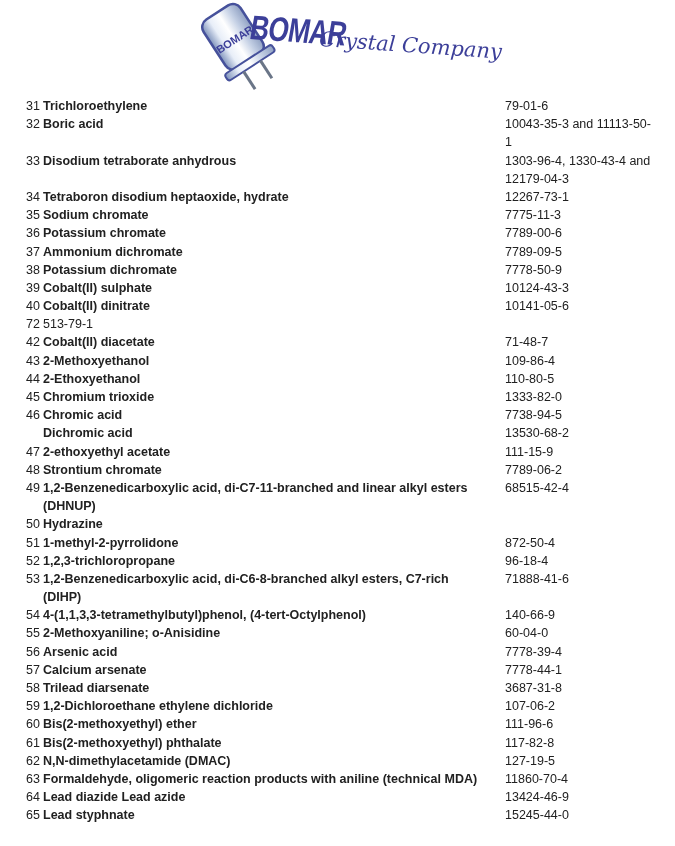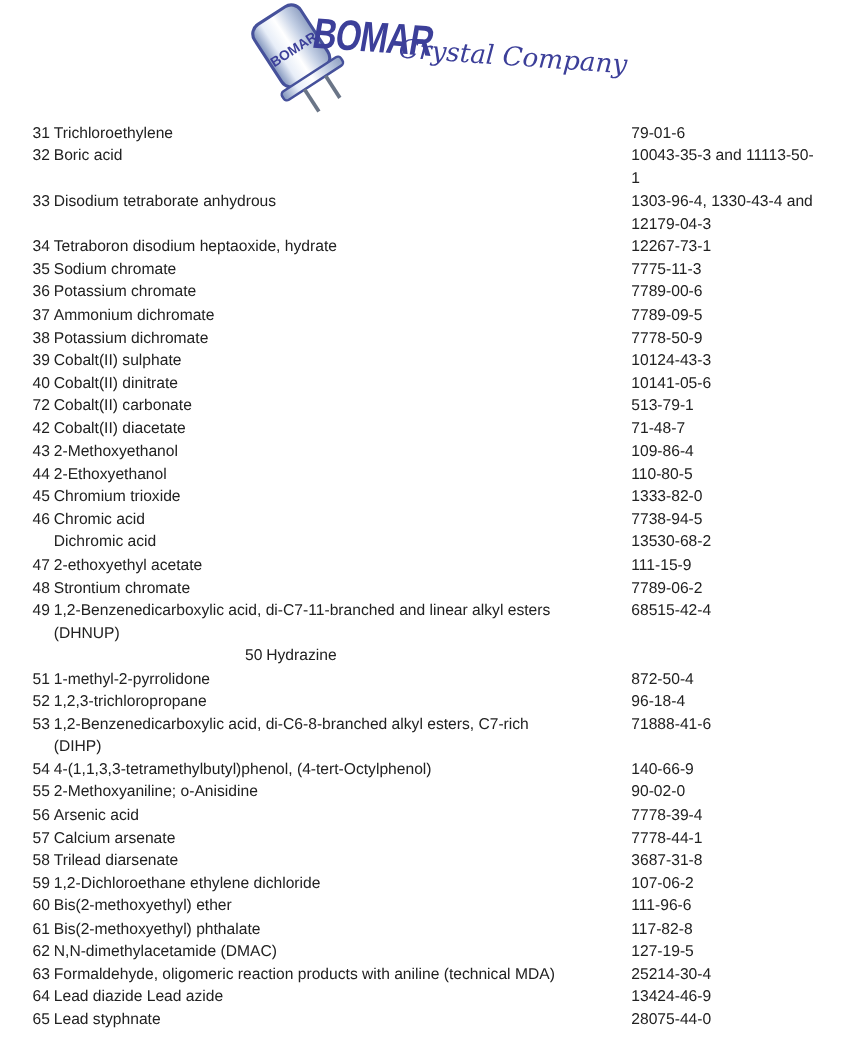--- a/index.html
+++ b/index.html
@@ -24,23 +24,23 @@
   }
   .script {
     position:absolute; left:320px; top:27px;
     font-family:"DejaVu Serif", serif; font-style:italic;
     font-size:21px; color:#3c3f99;
     transform: rotate(4deg);
     transform-origin:left top;
     white-space:nowrap;
   }
   .table { position:absolute; left:0; top:97px; width:675px; }
-  .row { display:flex; align-items:flex-start;justify-content:flex-end; }
+  .row { display:flex; align-items:flex-start; }
   .col-num  { width:17px;  margin-left:26px; }
-  .col-name { width:462px; }
+  .col-name { width:462px;font-weight:bold; }
   .col-cas  { width:170px; }
   .line {
     height:18.2px; line-height:18.2px;
     font-size:12.5px;
     white-space:nowrap;
   }
 </style>
 </head>
 <body>
 
@@ -179,23 +179,20 @@
           <div class="line">Cobalt(II) dinitrate</div>
         </div>
         <div class="col-cas">
           <div class="line">10141-05-6</div>
         </div>
       </div>
       <div class="row">
         <div class="col-num">
           <div class="line">72</div>
         </div>
-        <div class="col-name">
-          <div class="line">Cobalt(II) carbonate</div>
-        </div>
         <div class="col-cas">
           <div class="line">513-79-1</div>
         </div>
       </div>
       <div class="row">
         <div class="col-num">
           <div class="line">42</div>
         </div>
         <div class="col-name">
           <div class="line">Cobalt(II) diacetate</div>
@@ -347,21 +344,21 @@
         </div>
       </div>
       <div class="row">
         <div class="col-num">
           <div class="line">55</div>
         </div>
         <div class="col-name">
           <div class="line">2-Methoxyaniline; o-Anisidine</div>
         </div>
         <div class="col-cas">
-          <div class="line">90-02-0</div>
+          <div class="line">60-04-0</div>
         </div>
       </div>
       <div class="row">
         <div class="col-num">
           <div class="line">56</div>
         </div>
         <div class="col-name">
           <div class="line">Arsenic acid</div>
         </div>
         <div class="col-cas">
@@ -435,21 +432,21 @@
         </div>
       </div>
       <div class="row">
         <div class="col-num">
           <div class="line">63</div>
         </div>
         <div class="col-name">
           <div class="line">Formaldehyde, oligomeric reaction products with aniline (technical MDA)</div>
         </div>
         <div class="col-cas">
-          <div class="line">25214-30-4</div>
+          <div class="line">11860-70-4</div>
         </div>
       </div>
       <div class="row">
         <div class="col-num">
           <div class="line">64</div>
         </div>
         <div class="col-name">
           <div class="line">Lead diazide Lead azide</div>
         </div>
         <div class="col-cas">
@@ -457,18 +454,18 @@
         </div>
       </div>
       <div class="row">
         <div class="col-num">
           <div class="line">65</div>
         </div>
         <div class="col-name">
           <div class="line">Lead styphnate</div>
         </div>
         <div class="col-cas">
-          <div class="line">28075-44-0</div>
+          <div class="line">15245-44-0</div>
         </div>
       </div>
     </div>
 
 </div>
 
 </body></html>

